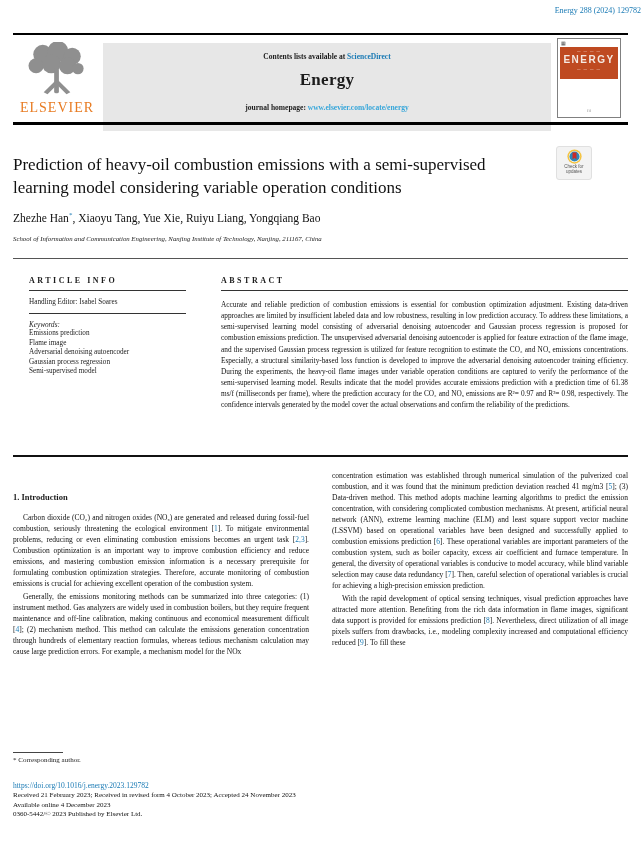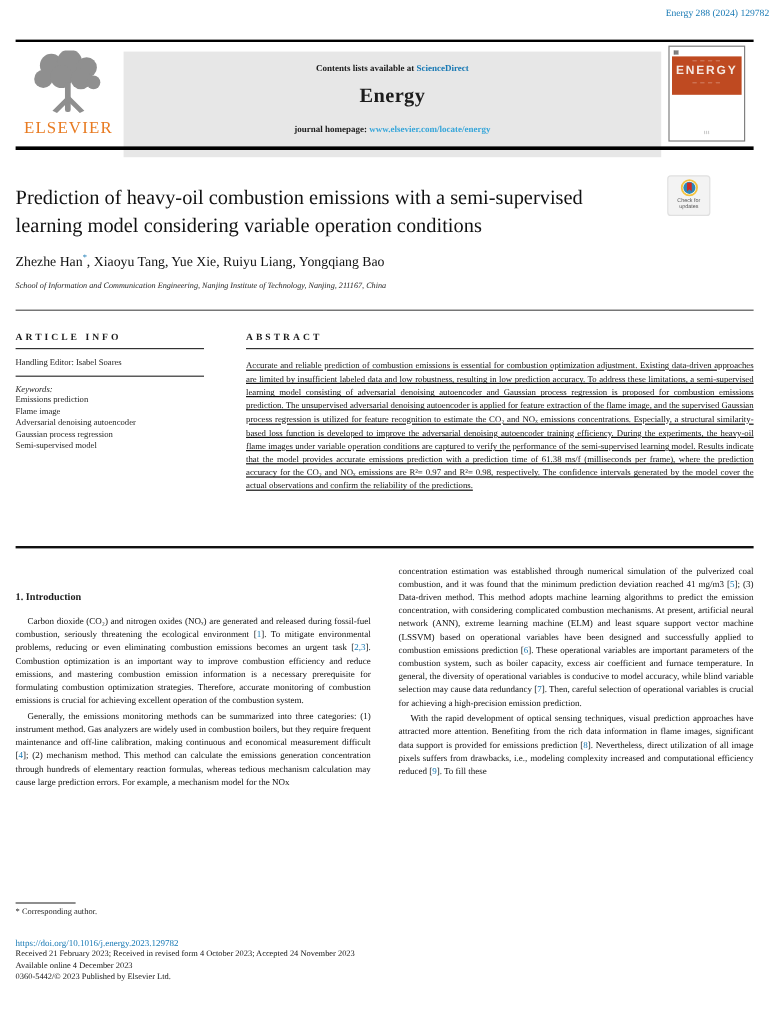--- a/index.html
+++ b/index.html
@@ -45,29 +45,29 @@
   .badge svg{display:block;margin:2px auto 0;}
   .badge .btxt{font-size:4.5px;line-height:5px;color:#555;font-family:"Liberation Sans",sans-serif;}
 
   .authors{position:absolute;top:211px;left:13px;font-size:11.5px;color:#111;text-align:center;}
   .authors sup{font-size:7px;color:var(--accent,#1879b4);}
   .affil{position:absolute;top:235px;left:13px;font-size:6.8px;font-style:italic;color:#222;}
 
   .rule-thin1{position:absolute;top:258px;left:13px;right:13px;height:1px;background:#555;}
 
   .info-abs{position:absolute;top:270px;left:13px;right:13px;display:flex;}
-  .info-col{width:157px;flex:none;}
+  .info-col{width:157px;flex:none;margin-left:16px;}
   .abs-col{margin-left:35px;flex:1;}
   .sec-head{font-size:8px;font-weight:bold;letter-spacing:2.5px;margin:6px 0 0;}
   .head-rule{height:1px;background:#333;margin-top:5px;}
   .editor{font-size:7.2px;margin-top:7px;}
   .mini-rule{height:1px;background:#333;margin-top:7px;}
   .kw-label{font-size:7.2px;font-style:italic;margin-top:7px;}
   .kw{font-size:7.2px;line-height:9.6px;}
-  .abstract-text{font-size:7.3px;line-height:11.15px;text-align:justify;margin-top:8px;color:#111;text-decoration:underline;}
+  .abstract-text{font-size:7.3px;line-height:11.15px;text-align:justify;margin-top:8px;color:#111;}
 
   .rule-thin2{position:absolute;top:455px;left:13px;right:13px;height:1.5px;background:#111;}
 
   .body-cols{position:absolute;top:468px;left:13px;right:13px;display:flex;}
   .col-left{width:296px;flex:none;}
   .col-right{width:296px;flex:none;margin-left:23px;}
   .sec1{font-size:8.5px;font-weight:bold;margin:24px 0 0;}
   .para{font-size:7.5px;line-height:11px;text-align:justify;margin:10px 0 0;color:#111;}
   .para.indent{text-indent:10px;}
   .para.cont{margin-top:2px;}

